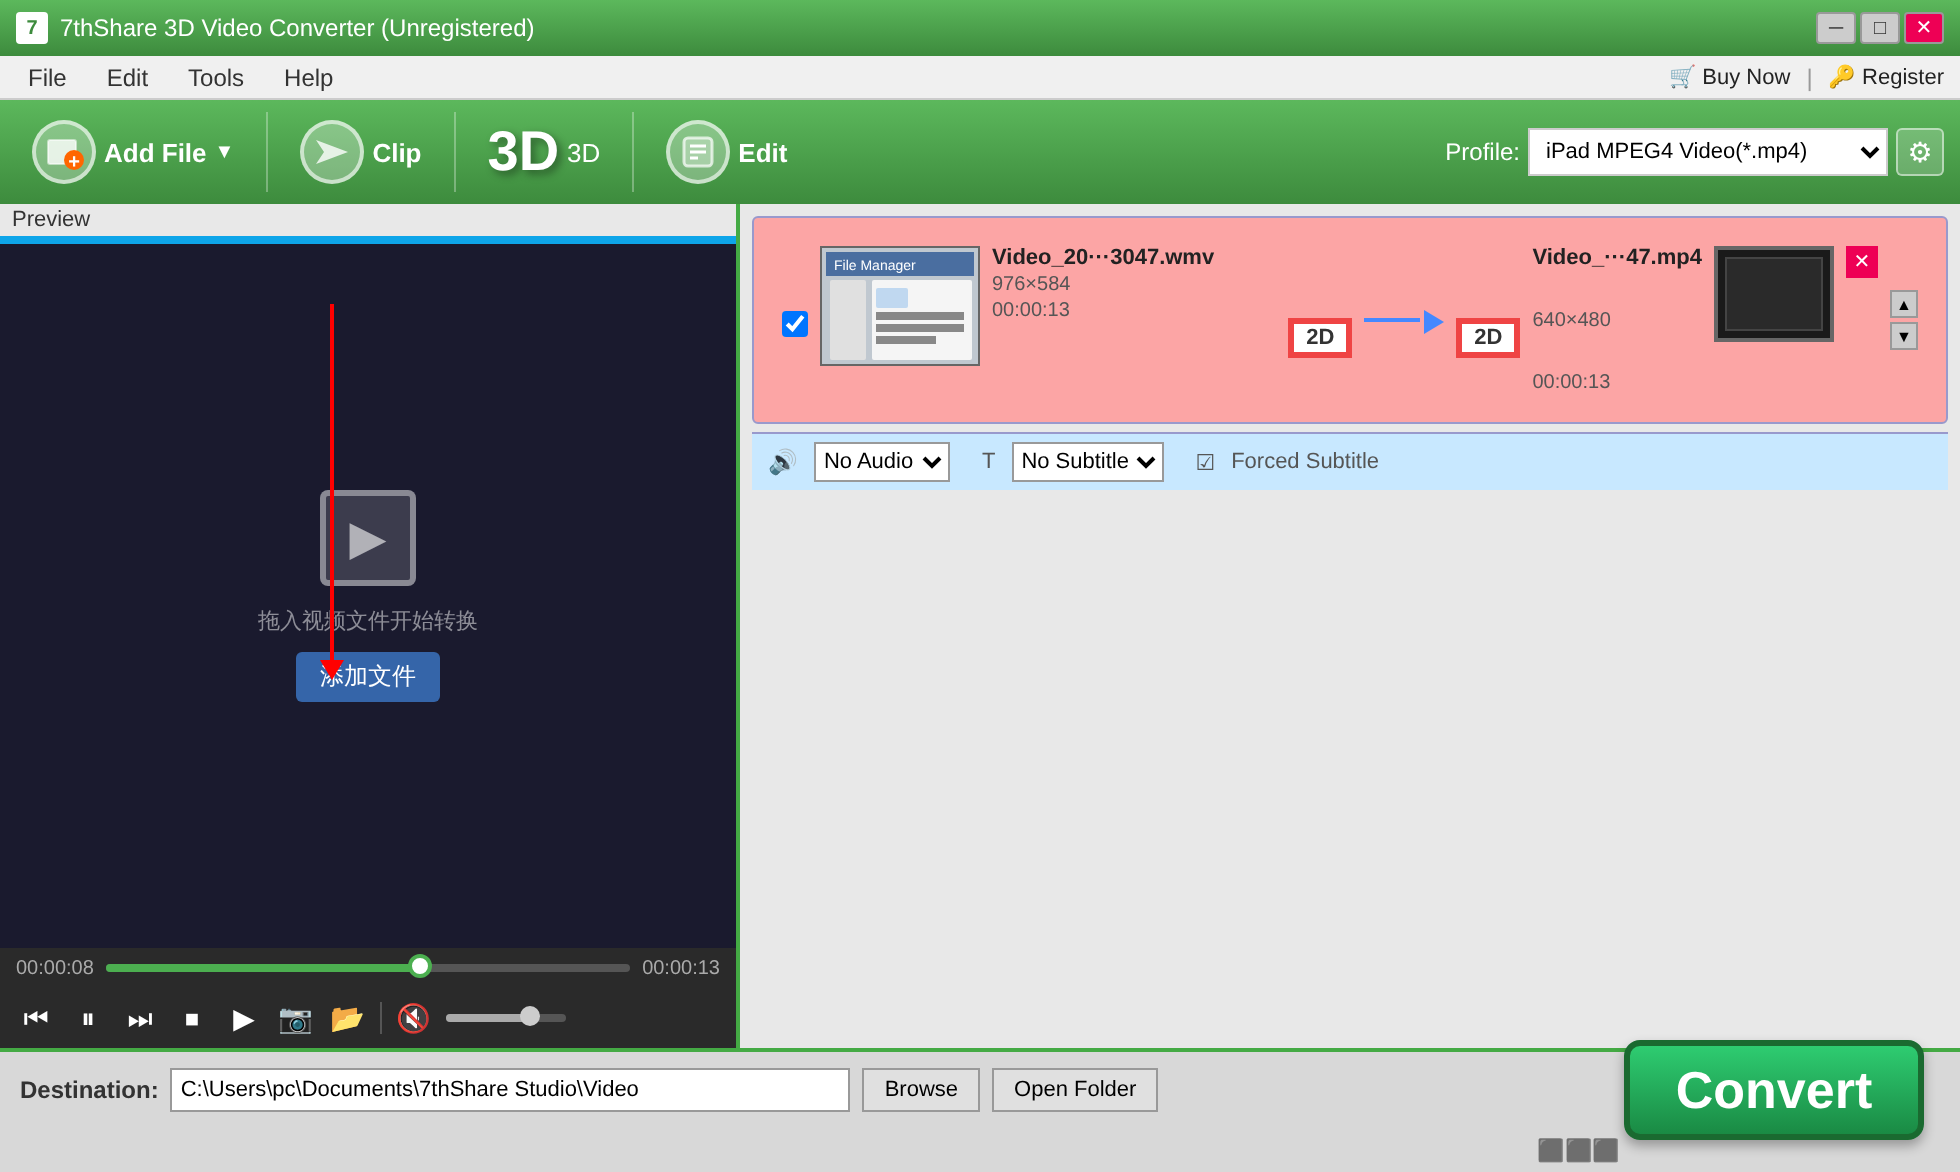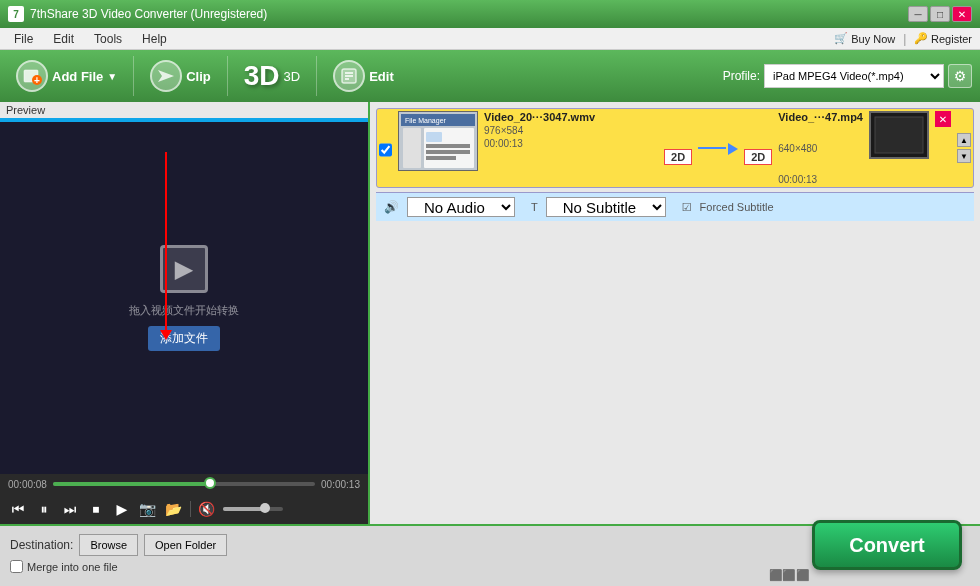--- a/index.html
+++ b/index.html
@@ -290,24 +290,24 @@
     
     .file-list-panel {
       flex: 1;
       background: #e8e8e8;
       padding: 6px;
       overflow-y: auto;
     }
 
     
     .file-item {
-      background: #fde047;
+      background: #fca5a5;
       border: 1px solid #99c;
       border-radius: 3px;
-      padding: 2px;
+      padding: 14px;
       margin-bottom: 4px;
       display: flex;
       align-items: stretch;
       gap: 6px;
     }
     .file-checkbox { margin-top: 4px; }
     .file-thumbnail {
       width: 80px; height: 60px;
       background: #888;
       border: 1px solid #666;
@@ -330,21 +330,21 @@
     .file-size { font-size: 10px; color: #555; }
     .file-dur { font-size: 10px; color: #555; }
     .arrow-2d {
       display: flex;
       align-items: center;
       gap: 6px;
       flex-shrink: 0;
     }
     .badge-2d {
       background: white;
-      border: 1px solid #ef4444;
+      border: 3px solid #ef4444;
       padding: 1px 6px;
       font-size: 11px;
       font-weight: bold;
       color: #333;
       margin-top: 18px;
     }
     .arrow-right {
       width: 40px; height: 16px;
       position: relative;
     }
@@ -403,42 +403,42 @@
       border-top: 1px solid #99c;
       padding: 4px 8px;
       display: flex;
       align-items: center;
       gap: 8px;
       font-size: 11px;
     }
     .media-opts-icon { font-size: 12px; }
     .media-select {
       height: 20px;
-      font-size: 15px;
+      font-size: 11px;
       border: 1px solid #999;
       background: white;
-      padding: 0 12px;
+      padding: 0 0;
     }
 
     
     .bottom-bar {
       height: 62px;
       background: #d8d8d8;
       border-top: 2px solid #4a4;
       padding: 8px 10px;
       display: flex;
       flex-direction: column;
       gap: 4px;
     }
     .dest-row {
       display: flex;
       align-items: center;
       gap: 6px;
     }
-    .dest-label { font-size: 12px; color: #333; }
+    .dest-label { font-size: 12px; color: #333; font-weight: bold; }
     .dest-input {
       flex: 1;
       height: 22px;
       border: 1px solid #999;
       padding: 0 4px;
       font-size: 11px;
       background: white;
       max-width: 340px;
     }
     .browse-btn, .open-folder-btn {
@@ -459,21 +459,21 @@
     .convert-btn {
       position: absolute;
       right: 18px;
       bottom: 16px;
       width: 150px;
       height: 50px;
       background: linear-gradient(to bottom, #2ecc71, #1a8a44);
       border: 3px solid #1a6a30;
       border-radius: 8px;
       color: white;
-      font-size: 20px;
+      font-size: 26px;
       font-weight: bold;
       cursor: pointer;
       display: flex;
       align-items: center;
       justify-content: center;
       box-shadow: 0 3px 6px rgba(0,0,0,0.3);
     }
 
     
     .watermark {
@@ -672,24 +672,21 @@
       </select>
       <span style="font-size:11px;color:#555;margin-left:8px;">☑</span>
       <span style="font-size:11px;color:#555;">Forced Subtitle</span>
     </div>
   </div>
 </div>
 
 <div class="bottom-bar">
   <div class="dest-row">
     <span class="dest-label">Destination:</span>
+    <input class="dest-input" type="text" value="C:\Users\pc\Documents\7thShare Studio\Video" style="">
     <button class="browse-btn">Browse</button>
     <button class="open-folder-btn">Open Folder</button>
   </div>
-  <div class="merge-row">
-    <input type="checkbox" style="">
-    <span>Merge into one file</span>
-  </div>
 </div>
 
 <button class="convert-btn">Convert</button>
 
 <div class="watermark">⬛⬛⬛</div>
 
 </body></html>

